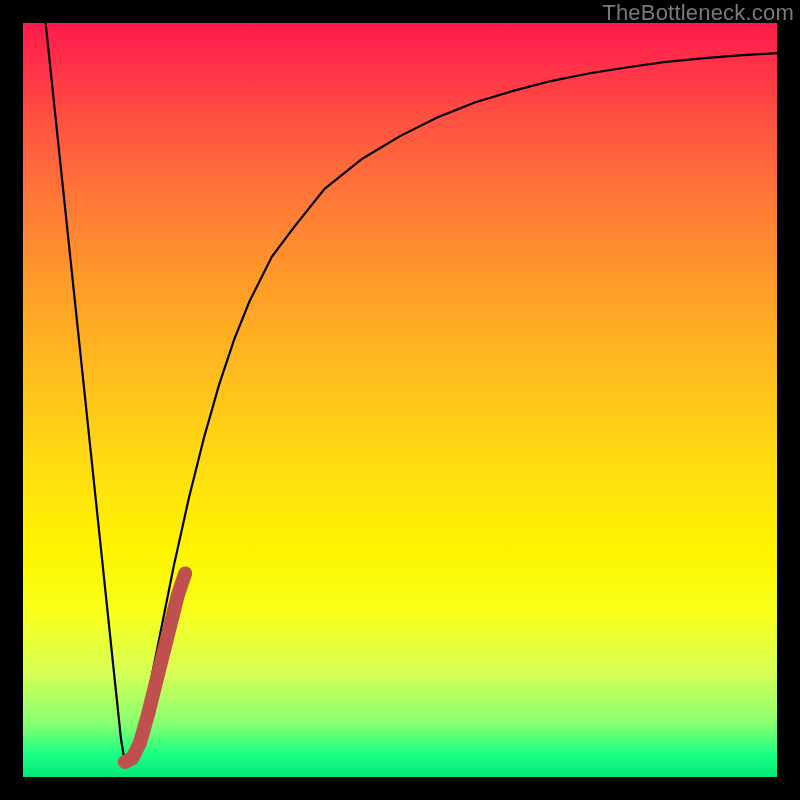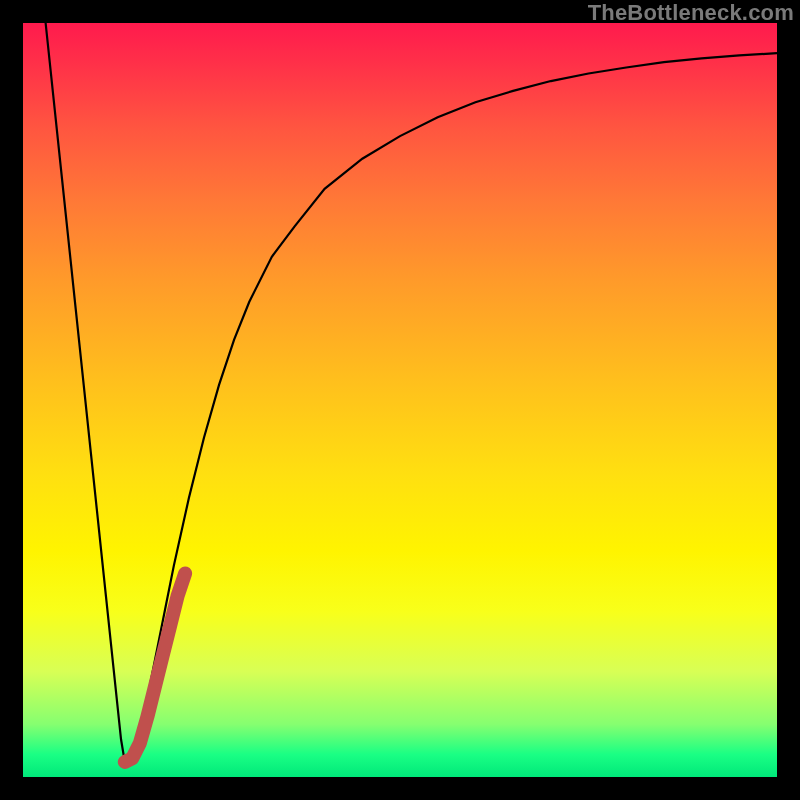--- a/index.html
+++ b/index.html
@@ -41,21 +41,21 @@
       #1aff84 97%,
       #00e87a 100%
     );
   }
   .watermark {
     position: absolute;
     top: 0px;
     right: 6px;
     color: #7a7a7a;
     font-size: 22px;
-    font-weight: 700;
+    font-weight: 400;
     letter-spacing: 0.2px;
     user-select: none;
   }
   svg.curve {
     position: absolute;
     left: 0;
     top: 0;
     width: 754px;
     height: 754px;
     overflow: visible;

